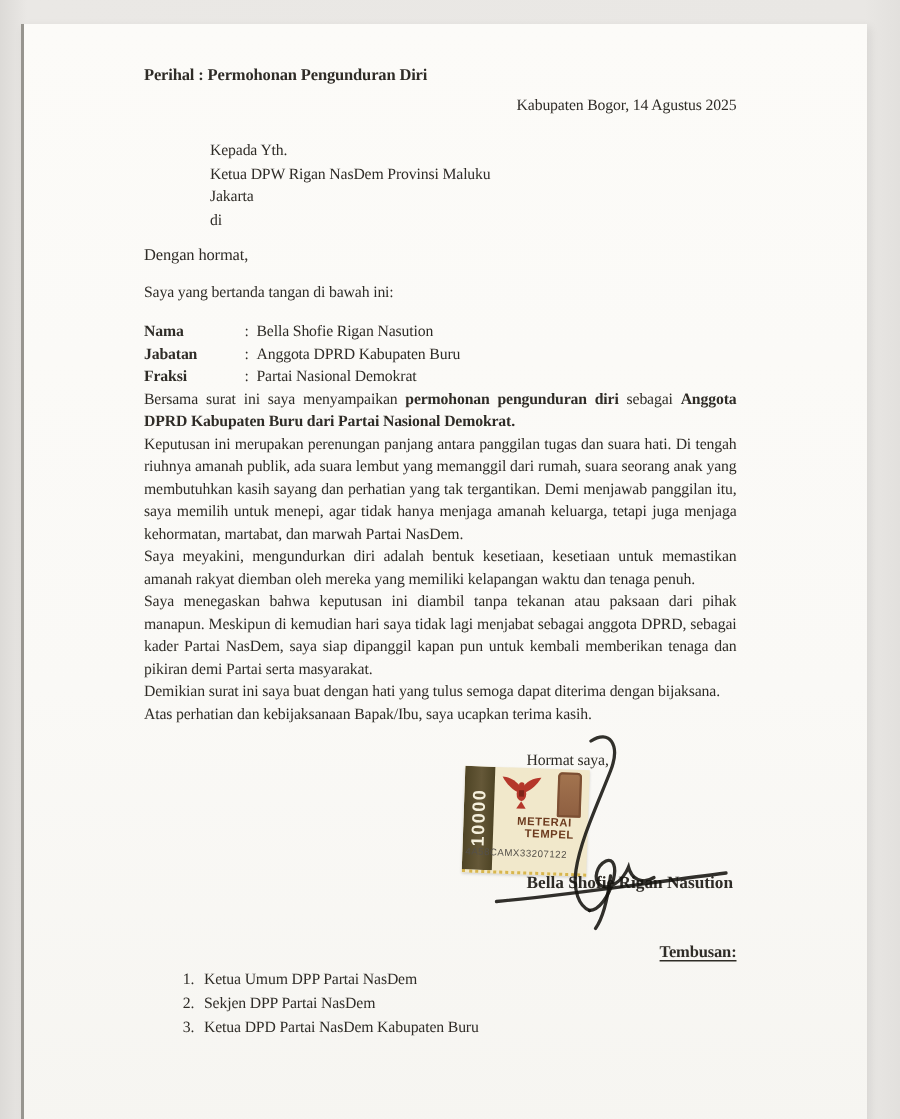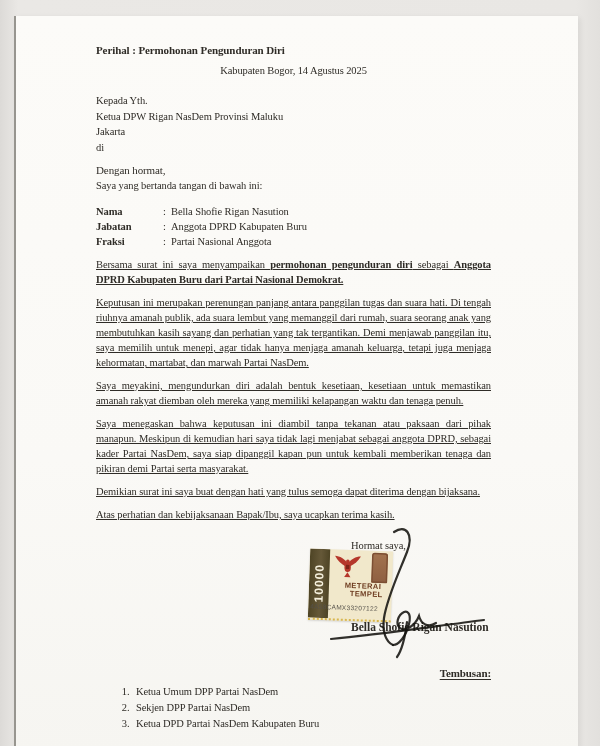--- a/index.html
+++ b/index.html
@@ -14,30 +14,30 @@
     background: linear-gradient(180deg,#fcfbf8 0%, #faf9f6 60%, #f6f5f1 100%);
     border-left: 2px solid #97958f;
     box-shadow: 2px 2px 6px rgba(0,0,0,0.08);
     padding: 27px 87px 0 80px;
     color:#2f2c27;
     font-size:10.5px;
     line-height:15px;
     letter-spacing:-0.1px;
   }
   .subject { font-weight:bold; font-size:11px; }
-  .dateline { margin-top:5px; text-align:center; }
+  .dateline { margin-top:5px; text-align:right; }
   .recipient { margin-top:15px; }
-  .recipient div { line-height:15.5px; }
+  .recipient div { line-height:15.5px;margin-left:44px; }
   .salutation { margin-top:8px; font-weight:normal; font-size:11px; }
-  .opening { }
+  .opening { margin-top:10px; }
   .identity { margin-top:11px; }
   .identity-row { display:flex; line-height:15px; }
   .identity-row .lbl { width:67px; font-weight:bold; }
   .identity-row .sep { width:8px; }
-  p.body-par { margin-top:8px; text-align:justify;text-decoration:underline; }
+  p.body-par { text-align:justify; }
   p.body-par b { font-weight:bold; }
 
   .closing { position:relative; margin-top:12px; height:100px; }
   .hormat { position:absolute; left:255px; top:4px; }
   .signer-name { position:absolute; left:255px; top:86px; font-weight:bold; font-size:11.5px; letter-spacing:0; }
 
   .stamp {
     position:absolute; left:213px; top:16px; width:83px; height:71px;
     background:#f1e8cb;
     transform: rotate(2deg);
@@ -109,21 +109,21 @@
       <span class="val">Bella Shofie Rigan Nasution</span>
     </div>
     <div class="identity-row">
       <span class="lbl">Jabatan</span>
       <span class="sep">:</span>
       <span class="val">Anggota DPRD Kabupaten Buru</span>
     </div>
     <div class="identity-row">
       <span class="lbl">Fraksi</span>
       <span class="sep">:</span>
-      <span class="val">Partai Nasional Anggota</span>
+      <span class="val">Partai Nasional Demokrat</span>
     </div>
   </div>
 
   <p class="body-par"><span>Bersama surat ini saya menyampaikan </span><b>permohonan pengunduran diri</b><span> sebagai </span><b>Anggota DPRD Kabupaten Buru dari Partai Nasional Demokrat.</b></p>
 
   <p class="body-par">Keputusan ini merupakan perenungan panjang antara panggilan tugas dan suara hati. Di tengah riuhnya amanah publik, ada suara lembut yang memanggil dari rumah, suara seorang anak yang membutuhkan kasih sayang dan perhatian yang tak tergantikan. Demi menjawab panggilan itu, saya memilih untuk menepi, agar tidak hanya menjaga amanah keluarga, tetapi juga menjaga kehormatan, martabat, dan marwah Partai NasDem.</p>
   <p class="body-par">Saya meyakini, mengundurkan diri adalah bentuk kesetiaan, kesetiaan untuk memastikan amanah rakyat diemban oleh mereka yang memiliki kelapangan waktu dan tenaga penuh.</p>
   <p class="body-par">Saya menegaskan bahwa keputusan ini diambil tanpa tekanan atau paksaan dari pihak manapun. Meskipun di kemudian hari saya tidak lagi menjabat sebagai anggota DPRD, sebagai kader Partai NasDem, saya siap dipanggil kapan pun untuk kembali memberikan tenaga dan pikiran demi Partai serta masyarakat.</p>
   <p class="body-par">Demikian surat ini saya buat dengan hati yang tulus semoga dapat diterima dengan bijaksana.</p>
   <p class="body-par">Atas perhatian dan kebijaksanaan Bapak/Ibu, saya ucapkan terima kasih.</p>

